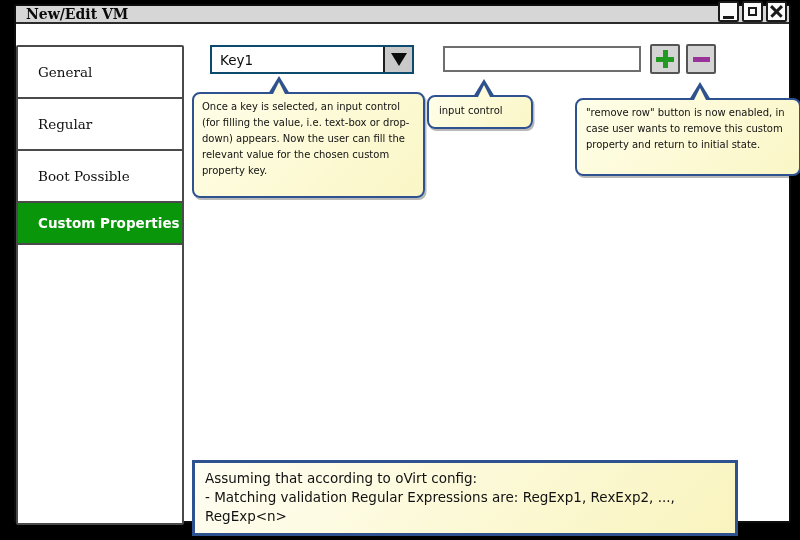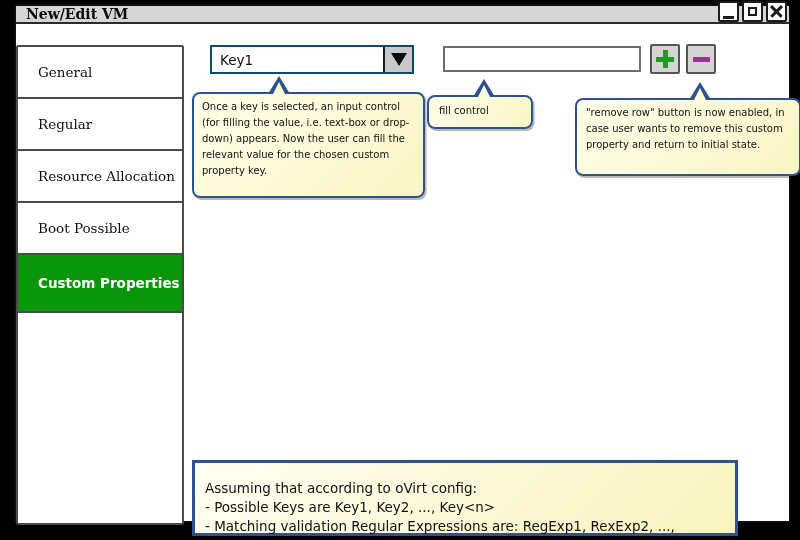--- a/index.html
+++ b/index.html
@@ -35,21 +35,21 @@
   .sidebar{
     position:absolute;left:0;top:32px;width:168px;height:480px;
     border:2px solid #4a4a4a;border-radius:2px;background:#fff;box-sizing:border-box;margin-top:7px;
   }
   .tab{
     height:52px;border-bottom:2px solid #4a4a4a;display:flex;align-items:center;
     padding-left:20px;box-sizing:border-box;font-family:"DejaVu Serif",serif;
     font-size:13.5px;color:#101010;cursor:pointer;background:#fff;
   }
   .tab.active{
-    height:58px;background:#0a960a;color:#fff;
+    height:42px;background:#0a960a;color:#fff;
     font-family:"DejaVu Sans",sans-serif;font-weight:bold;
   }
   
   .dropdown{
     position:absolute;left:194px;top:39px;width:204px;height:29px;
     border:2px solid #0c4a6e;background:#fff;display:flex;box-sizing:border-box;cursor:pointer;
   }
   .dropdown .value{flex:1;font-size:13.5px;color:#0a0a0a;padding:5px 0 0 8px;}
   .dd-arrow-btn{
     width:29px;background:#c9c9c9;border-left:2px solid #1f1f1f;
@@ -91,21 +91,21 @@
     border-left:7px solid transparent;border-right:7px solid transparent;
     border-bottom:14px solid #fdfbda;
   }
   .co-key{left:176px;top:86px;width:233px;height:106px;--tail-x:74px;padding:5px 8px;}
   .co-input{left:411px;top:89px;width:106px;height:34px;--tail-x:44px;padding:6px 10px;}
   .co-remove{left:559px;top:92px;width:226px;height:78px;--tail-x:112px;padding:5px 9px;}
   .note{
     position:absolute;left:176px;top:454px;width:546px;height:76px;
     background:linear-gradient(135deg,#fffef2,#f9f4be);
     border:3px solid #2e5290;box-sizing:border-box;z-index:6;
-    font-size:13.5px;line-height:19px;color:#111;padding:16px 10px;
+    font-size:13.5px;line-height:19px;color:#111;padding:6px 10px;
   }
 </style>
 </head>
 <body>
 
 <div class="vm-window">
 
   <div class="titlebar">
     <span class="title">New/Edit VM</span>
     <span class="spacer"></span>
@@ -119,21 +119,20 @@
       <span class="ic-close">
           <i></i>
           <i></i>
         </span>
     </span>
   </div>
 
   <div class="sidebar">
     <div class="tab">General</div>
     <div class="tab">Regular</div>
-    <div class="tab">Resource Allocation</div>
     <div class="tab">Boot Possible</div>
     <div class="tab active">Custom Properties</div>
   </div>
 
   <div class="dropdown">
     <span class="value">Key1</span>
     <span class="dd-arrow-btn">
       <span class="dd-triangle"></span>
     </span>
   </div>
@@ -148,26 +147,25 @@
   </div>
   <div class="sq-btn btn-remove">
     <span class="ic-minus"></span>
   </div>
 
   <div class="callout co-key">
     <span>Once a key is selected, an input control (for filling the value, i.e. text-box or drop-down) appears. Now the user can fill the relevant value for the chosen custom property key.</span>
   </div>
 
   <div class="callout co-input">
-    <span>fill control</span>
+    <span>input control</span>
   </div>
 
   <div class="callout co-remove">
     <span>"remove row" button is now enabled, in case user wants to remove this custom property and return to initial state.</span>
   </div>
 
   <div class="note">
     <div>Assuming that according to oVirt config:</div>
-    <div>- Possible Keys are Key1, Key2, ..., Key&lt;n&gt;</div>
     <div>- Matching validation Regular Expressions are: RegExp1, RexExp2, ..., RegExp&lt;n&gt;</div>
   </div>
 
 </div>
 
 </body></html>

